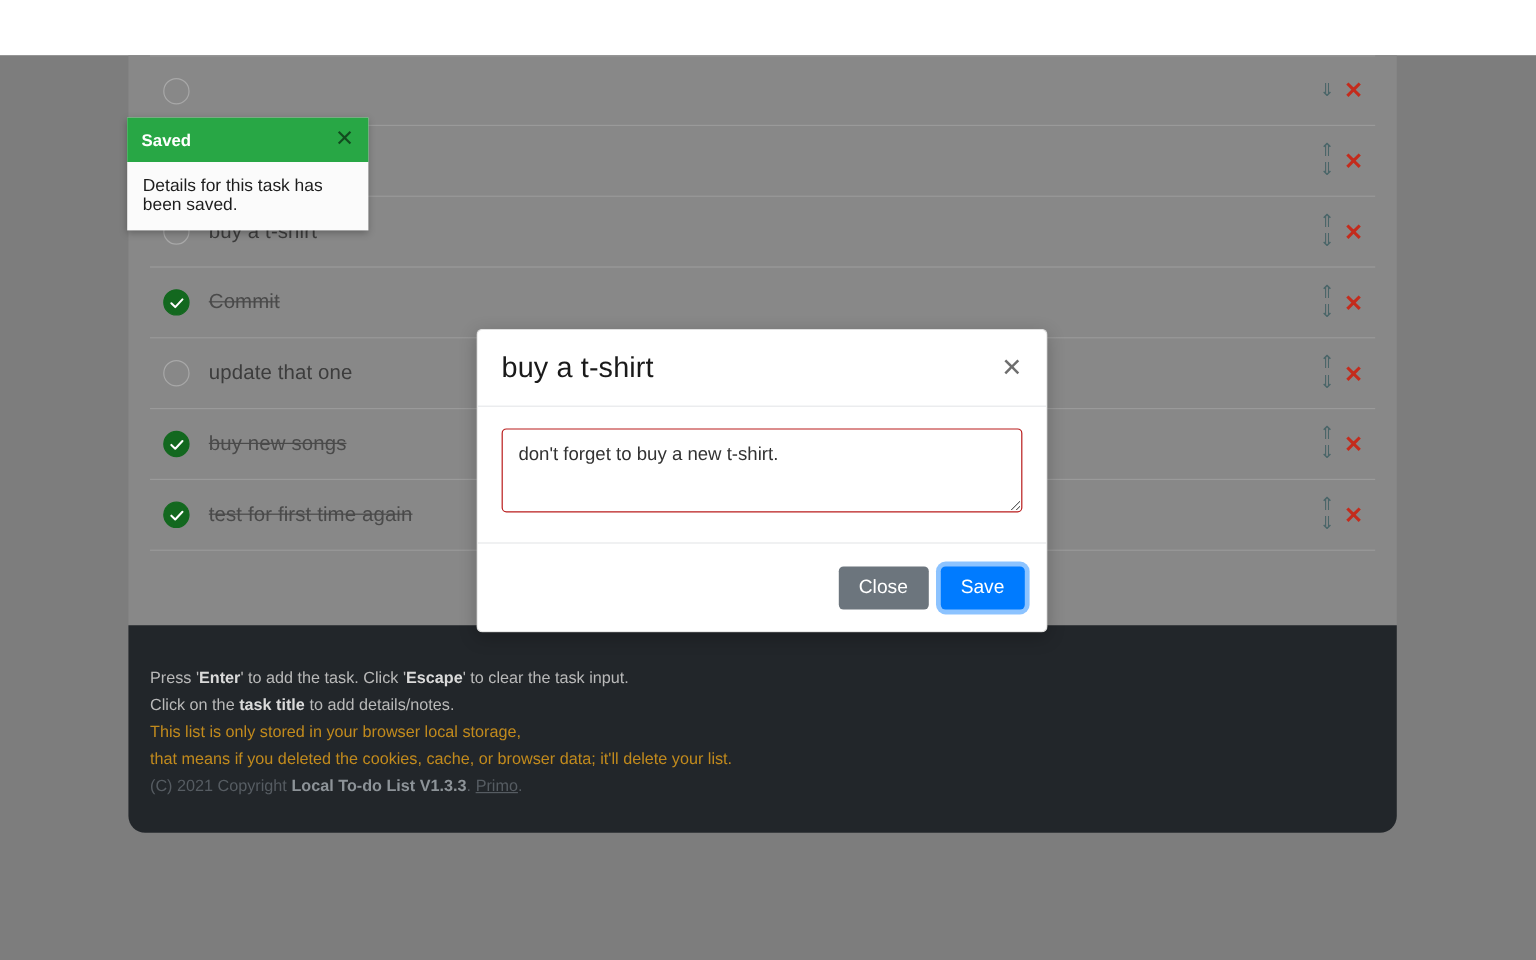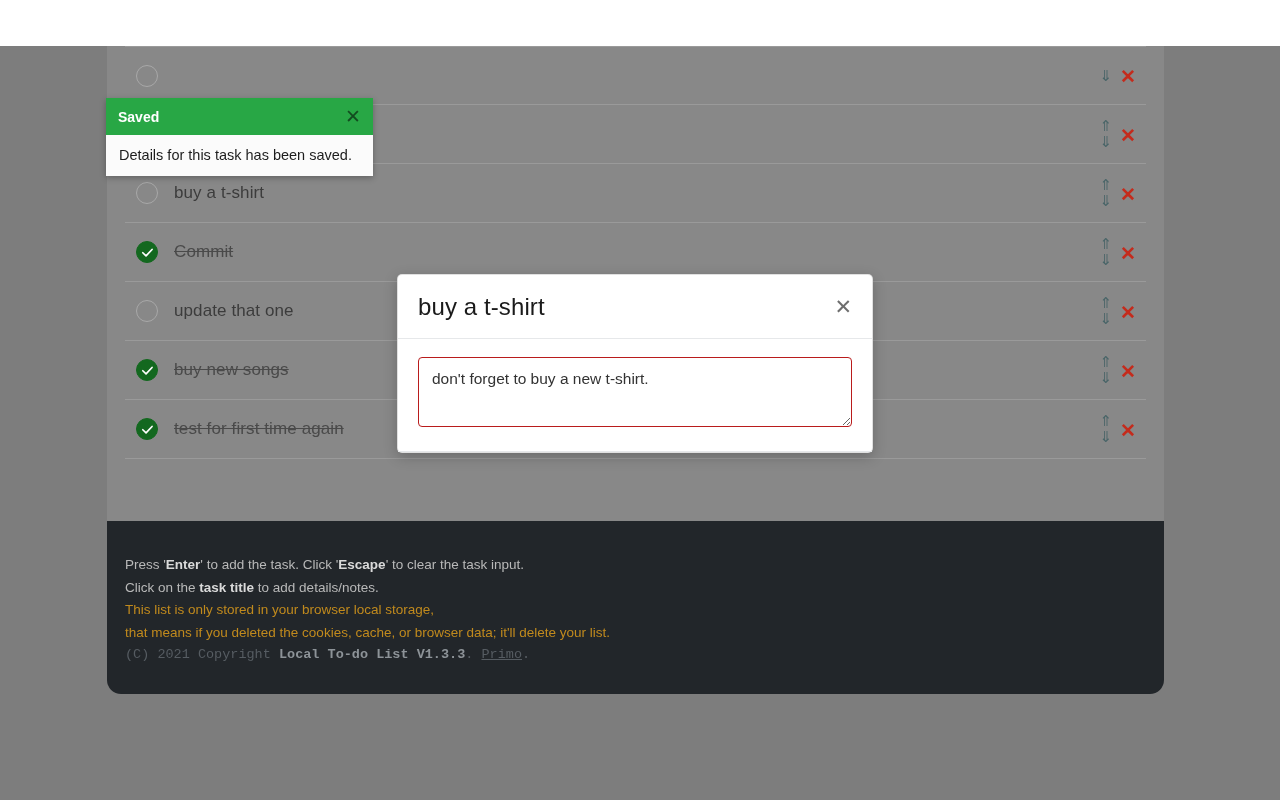--- a/index.html
+++ b/index.html
@@ -116,33 +116,33 @@
     border-radius: 0 0 14px 14px;
     padding: 33px 18px 0 18px;
   }
   .footer-line {
     font-size: 13.5px;
     line-height: 22.5px;
     color: #b9b9b9;
     white-space: nowrap;
   }
   .footer-line.warn { color: #c18a1d; }
-  .footer-line.copy { color: #565c62; font-family: Liberation Mono, monospace; }
+  .footer-line.copy { color: #565c62; }
   .footer-line b { color: #dadada; font-weight: bold; }
   .footer-line.copy b { color: #8d9398; }
   .footer-link {
     color: #565c62;
     text-decoration: underline;
     cursor: pointer;
   }
 
   
   #toast {
     position: absolute; left: 106px; top: 98px;
-    width: 267px;
+    width: 201px;
     background: #fbfbfb;
     box-shadow: 0 2px 6px rgba(0,0,0,.28);
     z-index: 40;
   }
   #toast-header {
     background: #28a745;
     height: 37px;
     display: flex; align-items: center;
     justify-content: space-between;
     padding: 0 12px;
@@ -357,13 +357,17 @@
 </div>
 
 <div id="modal">
   <div id="modal-header">
     <span id="modal-title">buy a t-shirt</span>
     <span id="modal-close">✕</span>
   </div>
   <div id="modal-body">
     <textarea id="details-textarea" placeholder="Add details/notes" style="">don't forget to buy a new t-shirt.</textarea>
   </div>
+  <div id="modal-footer">
+    <button class="btn" id="close-button">Close</button>
+    <button class="btn" id="save-button">Save</button>
+  </div>
 </div>
 
 </body></html>

